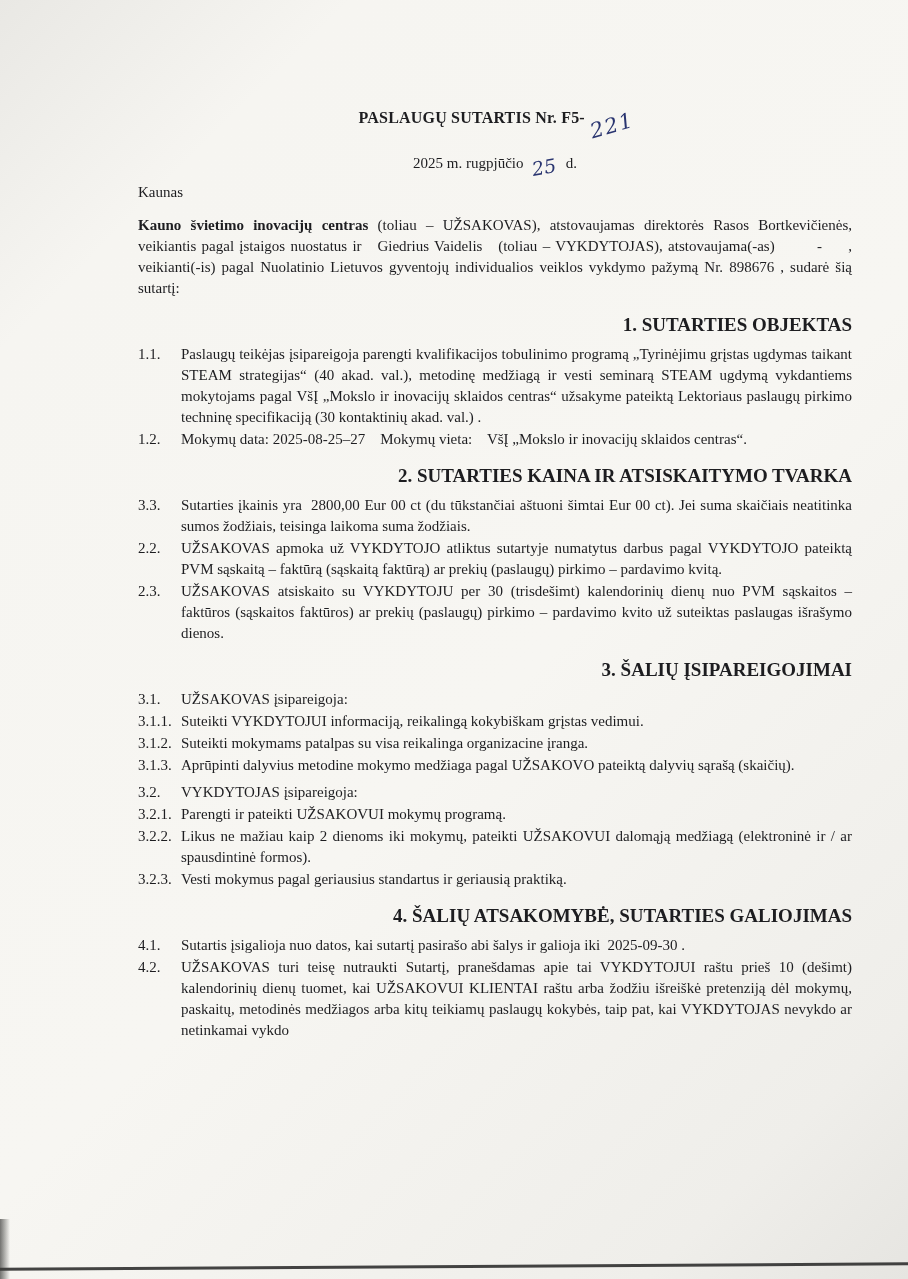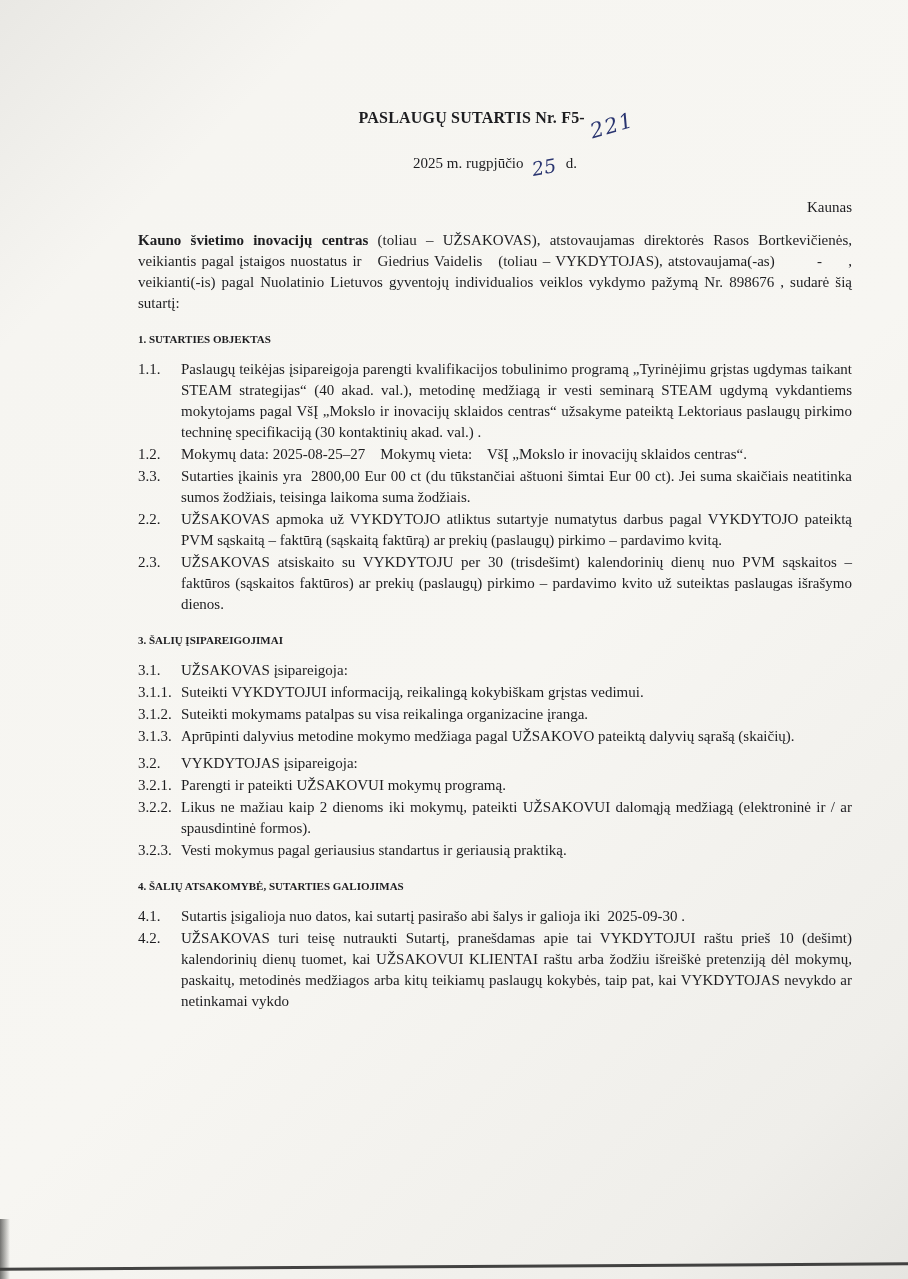--- a/index.html
+++ b/index.html
@@ -54,22 +54,22 @@
     text-align: center;
     font-weight: bold;
     font-size: 16px;
     letter-spacing: 0.2px;
   }
   .date-line {
     text-align: center;
     margin-top: 23px;
   }
   .city-line {
-    text-align: right;
-    margin-top: 23px;
+    text-align: left;
+    margin-top: 8px;
   }
   .handwritten {
     display: inline-block;
     font-style: italic;
     color: #2a3570;
     font-family: "DejaVu Serif", serif;
   }
   .hw-no {
     font-size: 21px;
     font-weight: normal;
@@ -80,23 +80,23 @@
   .hw-day {
     font-size: 19px;
     transform: rotate(-10deg) translateY(6px);
     margin: 0 10px 0 8px;
   }
   .preamble {
     margin: 12px 0 0 0;
     text-align: justify;
   }
   .section-heading {
-    text-align: left;
+    text-align: right;
     font-weight: bold;
-    font-size: 11px;
+    font-size: 19px;
     margin: 15px 0 9px 0;
   }
   .clause {
     display: flex;
     margin: 0 0 1px 0;
   }
   .clause .num {
     flex: 0 0 auto;
     min-width: 43px;
     box-sizing: border-box;
@@ -132,20 +132,21 @@
     <div class="section-heading">1. SUTARTIES OBJEKTAS</div>
     <div class="clause">
       <span class="num">1.1.</span>
       <span class="txt">Paslaugų teikėjas įsipareigoja parengti kvalifikacijos tobulinimo programą „Tyrinėjimu grįstas ugdymas taikant STEAM strategijas“ (40 akad. val.), metodinę medžiagą ir vesti seminarą STEAM ugdymą vykdantiems mokytojams pagal VšĮ „Mokslo ir inovacijų sklaidos centras“ užsakyme pateiktą Lektoriaus paslaugų pirkimo techninę specifikaciją (30 kontaktinių akad. val.) .</span>
     </div>
     <div class="clause">
       <span class="num">1.2.</span>
       <span class="txt">Mokymų data: 2025-08-25–27&nbsp;&nbsp;&nbsp; Mokymų vieta:&nbsp;&nbsp;&nbsp; VšĮ „Mokslo ir inovacijų sklaidos centras“.</span>
     </div>
 
+    <div class="section-heading">2. SUTARTIES KAINA IR ATSISKAITYMO TVARKA</div>
     <div class="clause">
       <span class="num">3.3.</span>
       <span class="txt">Sutarties įkainis yra &nbsp;2800,00 Eur 00 ct (du tūkstančiai aštuoni šimtai Eur 00 ct). Jei suma skaičiais neatitinka sumos žodžiais, teisinga laikoma suma žodžiais.</span>
     </div>
     <div class="clause">
       <span class="num">2.2.</span>
       <span class="txt">UŽSAKOVAS apmoka už VYKDYTOJO atliktus sutartyje numatytus darbus pagal VYKDYTOJO pateiktą PVM sąskaitą – faktūrą (sąskaitą faktūrą) ar prekių (paslaugų) pirkimo – pardavimo kvitą.</span>
     </div>
     <div class="clause">
       <span class="num">2.3.</span>

